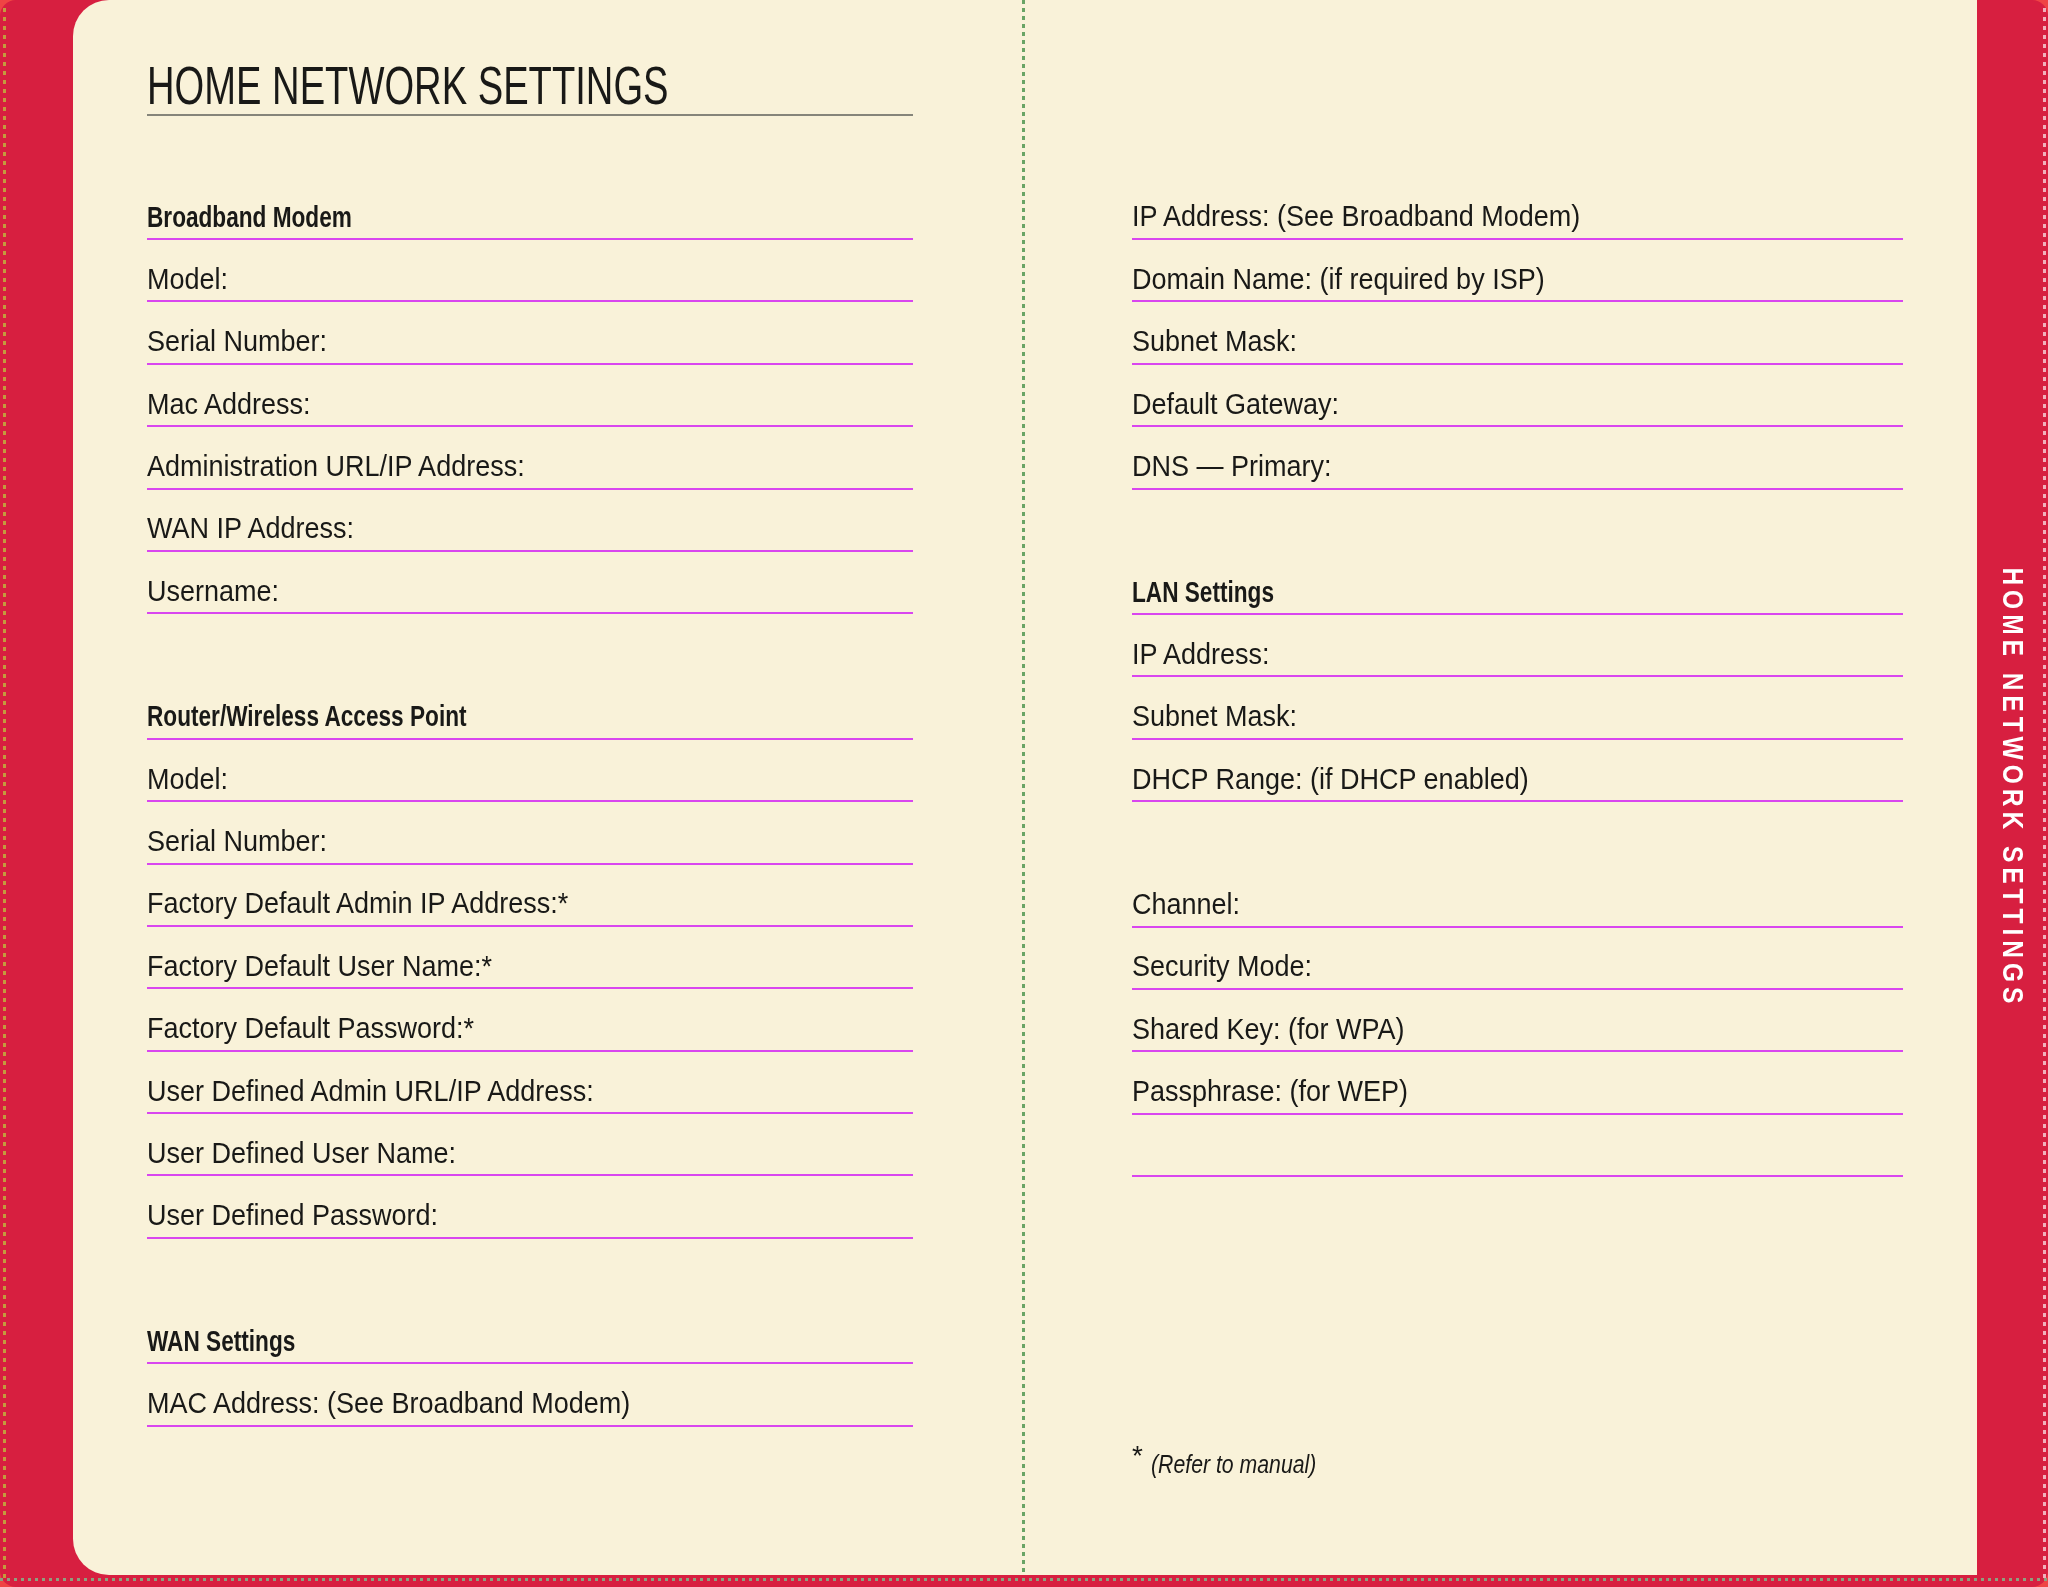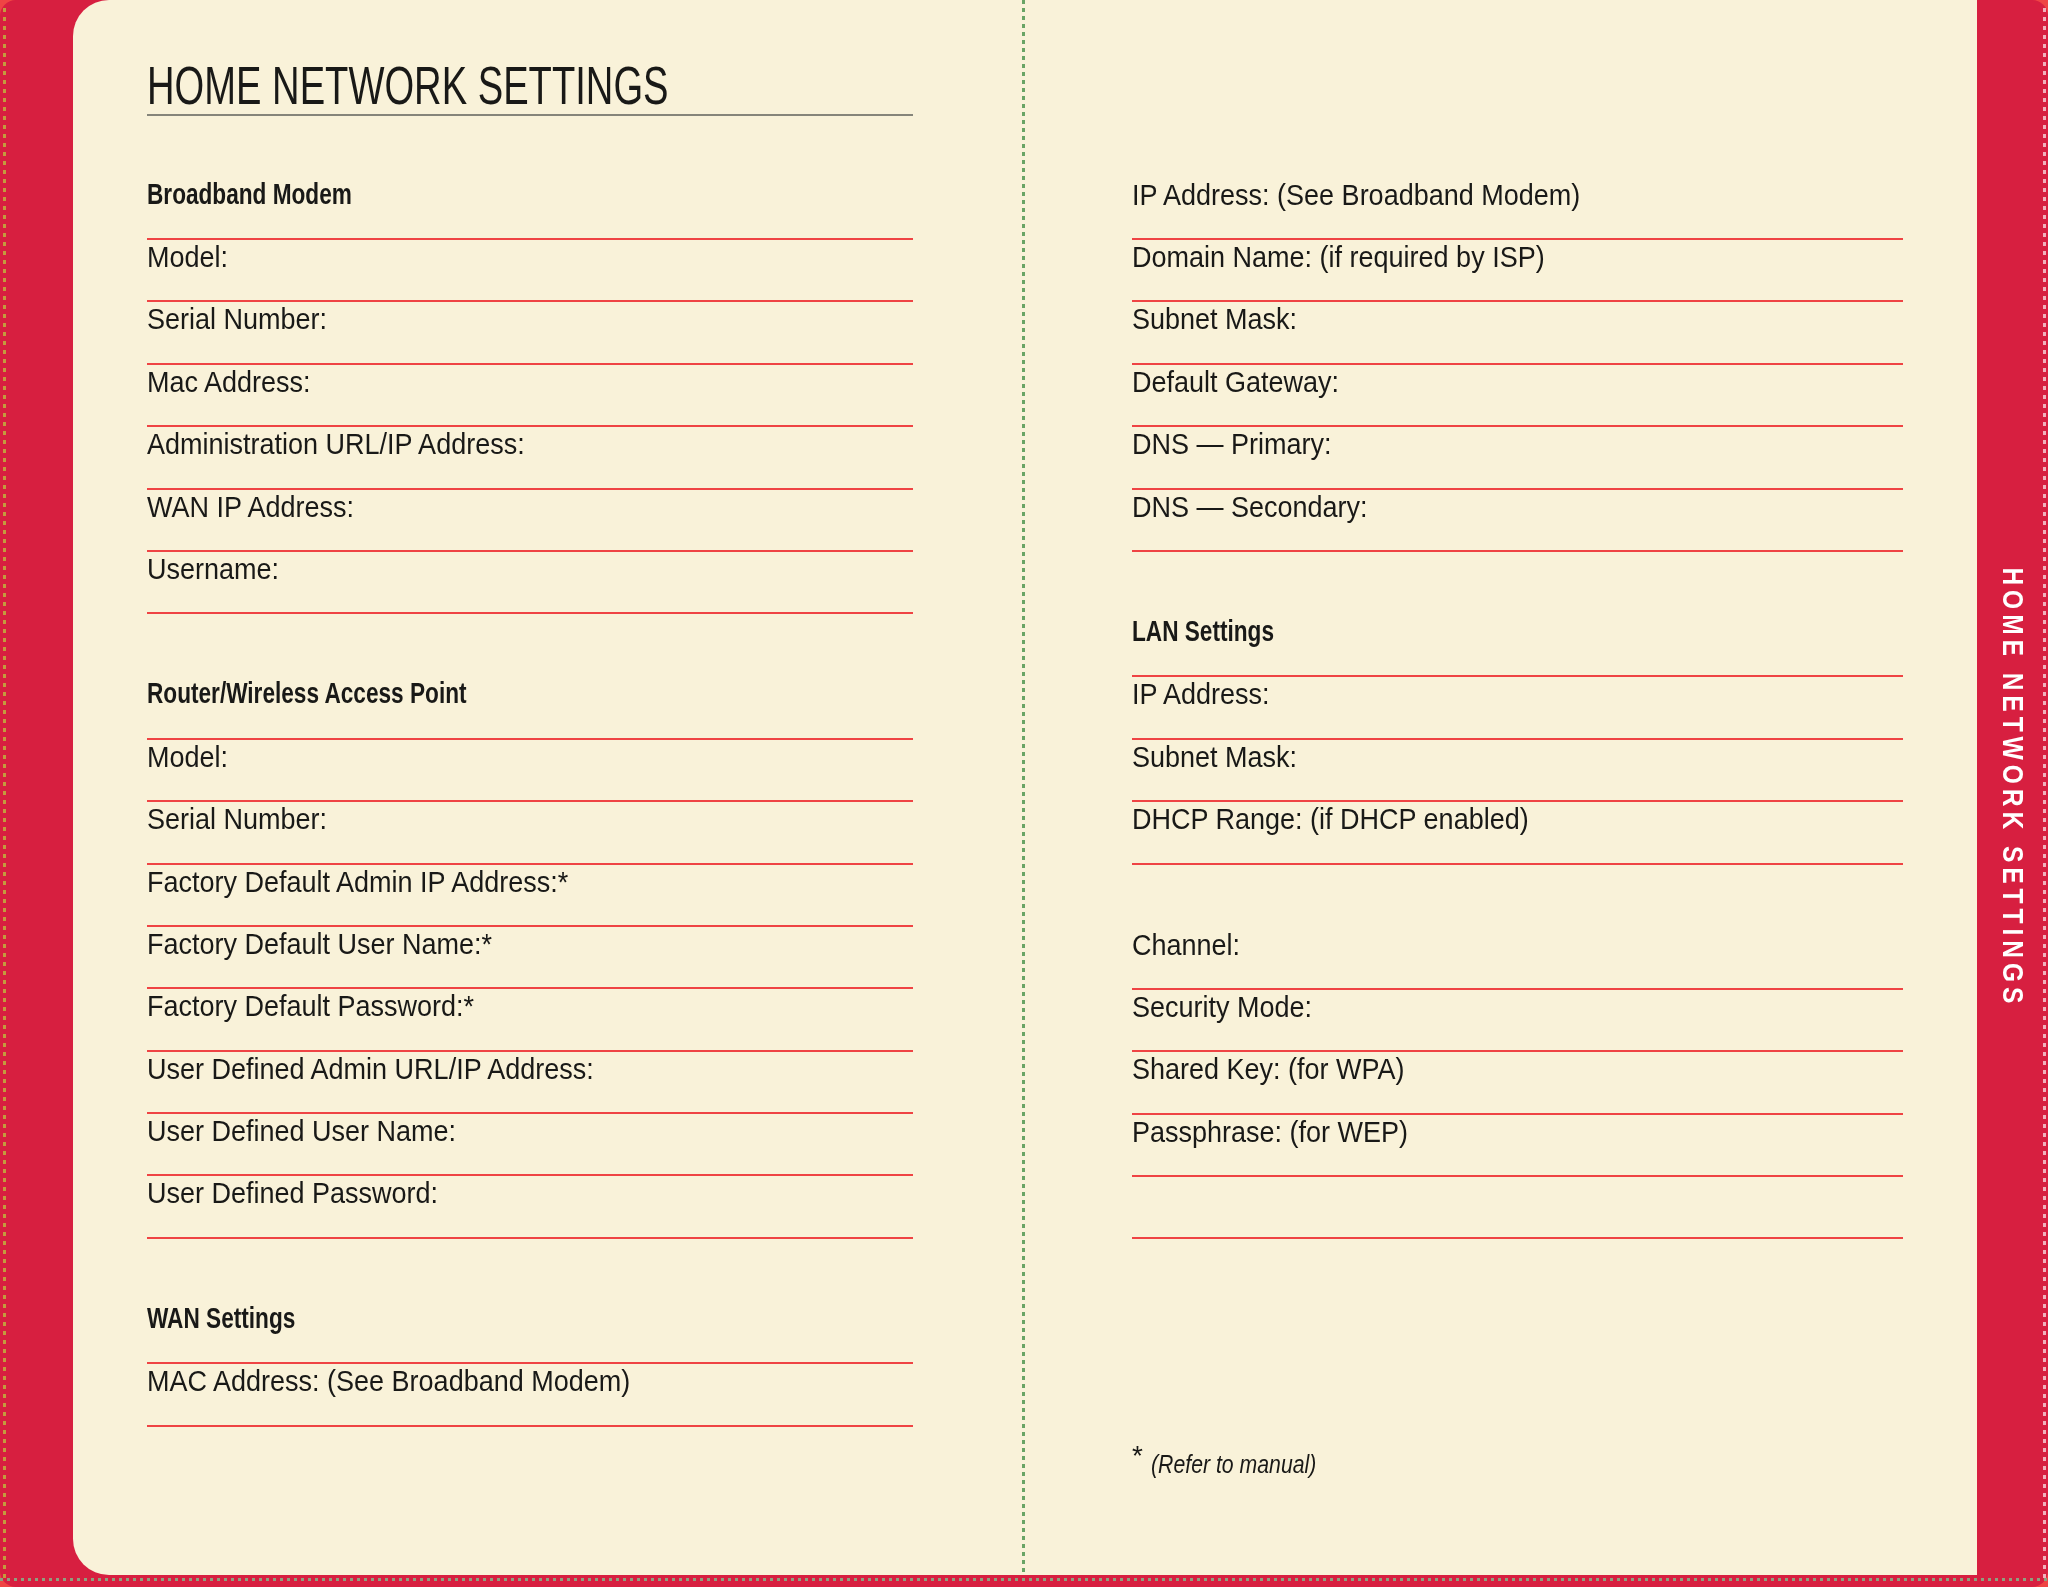--- a/index.html
+++ b/index.html
@@ -48,22 +48,22 @@
   }
   .title-text {
     font-size:53px; line-height:1.05; white-space:nowrap;
     transform:scaleX(.72); transform-origin:0 100%;
   }
   
   .col { position:absolute; top:177.6px; display:flex; flex-direction:column; }
   .col-left  { left:147px;  width:766px; }
   .col-right { left:1132px; width:771px; }
   .frow {
-    height:62.4px; display:flex; 
-    border-bottom:2px solid #ef4444; box-sizing:border-box;
+    height:62.4px; display:flex; align-items:flex-end;
+    border-bottom:2px solid #d946ef; box-sizing:border-box;
   }
   .grow { height:63px; }
   .label {
     display:inline-block; font-size:30px; line-height:1.15; padding-bottom:4px;
     white-space:nowrap; transform:scaleX(.9); transform-origin:0 100%;
   }
   .frow.heading .label { font-weight:bold; font-size:29px; transform:scaleX(.78); }
   
   .footnote { position:absolute; left:1132px; top:1448px; white-space:nowrap; }
   .fn-star { font-size:28px; position:relative; top:-8px; }
@@ -153,23 +153,20 @@
       </div>
       <div class="frow">
         <span class="label">Subnet Mask:</span>
       </div>
       <div class="frow">
         <span class="label">Default Gateway:</span>
       </div>
       <div class="frow">
         <span class="label">DNS — Primary:</span>
       </div>
-      <div class="frow">
-        <span class="label">DNS — Secondary:</span>
-      </div>
       <div class="grow"></div>
       <div class="frow heading">
         <span class="label">LAN Settings</span>
       </div>
       <div class="frow">
         <span class="label">IP Address:</span>
       </div>
       <div class="frow">
         <span class="label">Subnet Mask:</span>
       </div>

